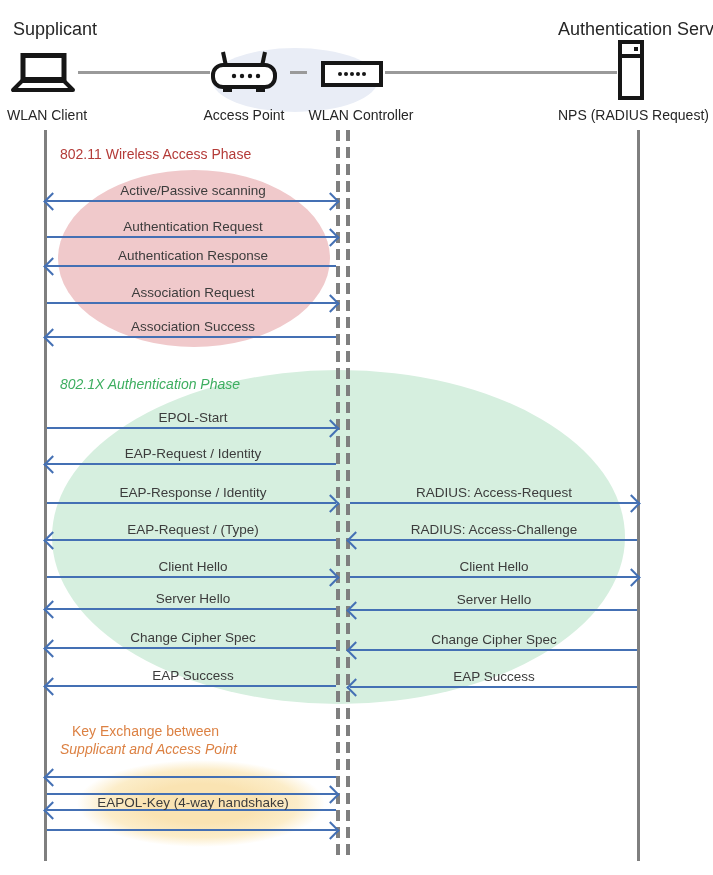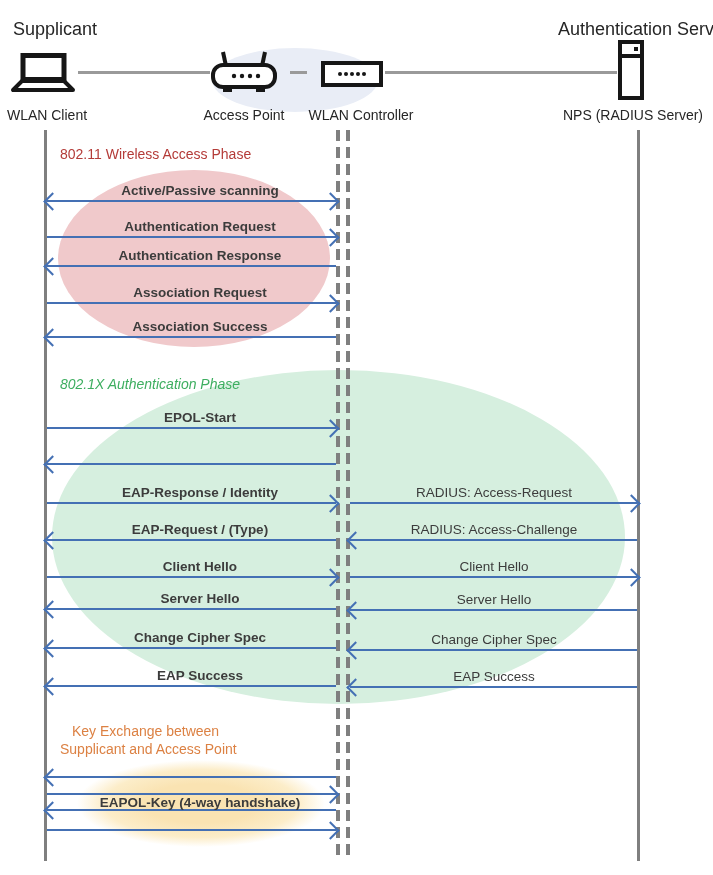--- a/index.html
+++ b/index.html
@@ -37,21 +37,21 @@
   
   .phase-title{position:absolute;font-size:14px;white-space:nowrap;z-index:6;}
   
   .msg-arrow{position:absolute;height:0;border-top:2px solid var(--arrow);z-index:5;}
   .left-seg{left:47px;width:289px;}
   .right-seg{left:350px;width:287px;}
   .chev{position:absolute;width:11px;height:11px;}
   .chev-r{right:-1px;top:-7px;border-top:2.5px solid var(--arrow);border-right:2.5px solid var(--arrow);transform:rotate(45deg);}
   .chev-l{left:-1px;top:-7px;border-top:2.5px solid var(--arrow);border-left:2.5px solid var(--arrow);transform:rotate(-45deg);}
   .msg-label{position:absolute;font-size:13.5px;color:var(--msgtext);text-align:center;white-space:nowrap;z-index:6;line-height:16px;}
-  .lbl-left{left:89px;width:222px;font-weight:bold;}
+  .lbl-left{left:82px;width:222px;}
   .lbl-right{left:384px;width:220px;text-align:center;}
   svg{display:block;}
 </style>
 </head>
 <body>
 
 <div id="stage">
 
   <div class="halo el-blue"></div>
 
@@ -95,35 +95,35 @@
     <svg width="26" height="60" viewBox="0 0 26 60">
       <rect x="2" y="2" width="22" height="56" fill="#fff" stroke="#161616" stroke-width="4"></rect>
       <line x1="2" y1="16" x2="24" y2="16" stroke="#161616" stroke-width="4"></line>
       <rect x="16" y="7" width="4" height="4" fill="#161616"></rect>
     </svg>
   </div>
 
   <div class="device-label" style="left:6px;width:82px;">WLAN Client</div>
   <div class="device-label" style="left:202px;width:84px;">Access Point</div>
   <div class="device-label" style="left:308px;width:106px;">WLAN Controller</div>
-  <div class="device-label" style="left:558px;width:150px;">NPS (RADIUS Server)</div>
+  <div class="device-label" style="left:558px;width:150px;">NPS (RADIUS Request)</div>
 
   <div class="phase-ellipse el-pink"></div>
   <div class="phase-ellipse el-green"></div>
   <div class="phase-ellipse el-yellow"></div>
 
   <div class="lifeline" style="left:44px;"></div>
   <div class="lifeline-dashed" style="left:336px;"></div>
   <div class="lifeline-dashed" style="left:346px;"></div>
   <div class="lifeline" style="left:637px;"></div>
 
   <div class="phase-title" style="left:60px;top:146px;width:280px;color:var(--p1);">802.11 Wireless Access Phase</div>
   <div class="phase-title" style="left:60px;top:376px;width:280px;color:var(--p2);font-style:italic;">802.1X Authentication Phase</div>
   <div class="phase-title" style="left:72px;top:723px;width:270px;color:var(--p3);">Key Exchange between</div>
-  <div class="phase-title" style="left:60px;top:741px;width:270px;color:var(--p3);">Supplicant and Access Point</div>
+  <div class="phase-title" style="left:60px;top:741px;width:270px;color:var(--p3);font-style:italic;">Supplicant and Access Point</div>
 
   <div class="msg-label lbl-left" style="top:183px;">Active/Passive scanning</div>
   <div class="msg-arrow left-seg" style="top:200px;">
       <span class="chev chev-l"></span>
       <span class="chev chev-r"></span>
     </div>
 
   <div class="msg-label lbl-left" style="top:219px;">Authentication Request</div>
   <div class="msg-arrow left-seg" style="top:236px;">
       <span class="chev chev-r"></span>
@@ -142,20 +142,21 @@
   <div class="msg-label lbl-left" style="top:319px;">Association Success</div>
   <div class="msg-arrow left-seg" style="top:336px;">
       <span class="chev chev-l"></span>
     </div>
 
   <div class="msg-label lbl-left" style="top:410px;">EPOL-Start</div>
   <div class="msg-arrow left-seg" style="top:427px;">
       <span class="chev chev-r"></span>
     </div>
 
+  <div class="msg-label lbl-left" style="top:446px;">EAP-Request / Identity</div>
   <div class="msg-arrow left-seg" style="top:463px;">
       <span class="chev chev-l"></span>
     </div>
 
   <div class="msg-label lbl-left" style="top:485px;">EAP-Response / Identity</div>
   <div class="msg-arrow left-seg" style="top:502px;">
       <span class="chev chev-r"></span>
     </div>
 
   <div class="msg-label lbl-left" style="top:522px;">EAP-Request / (Type)</div>

